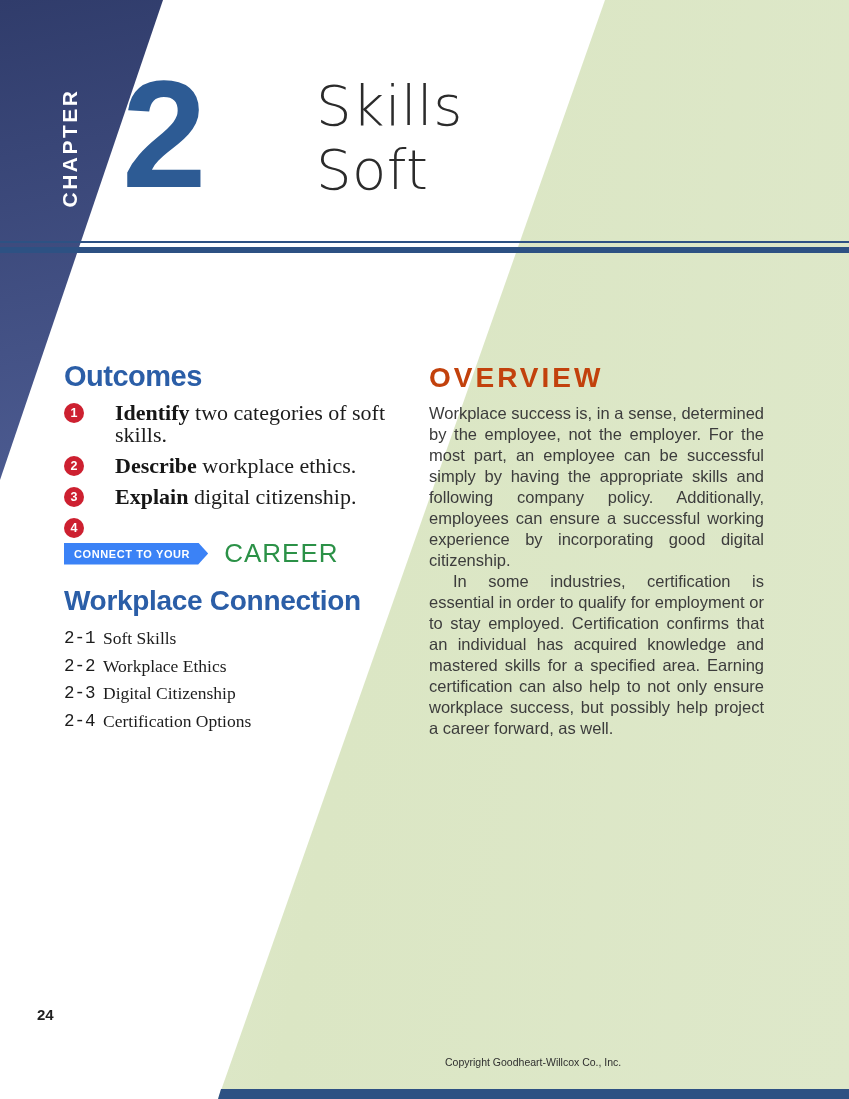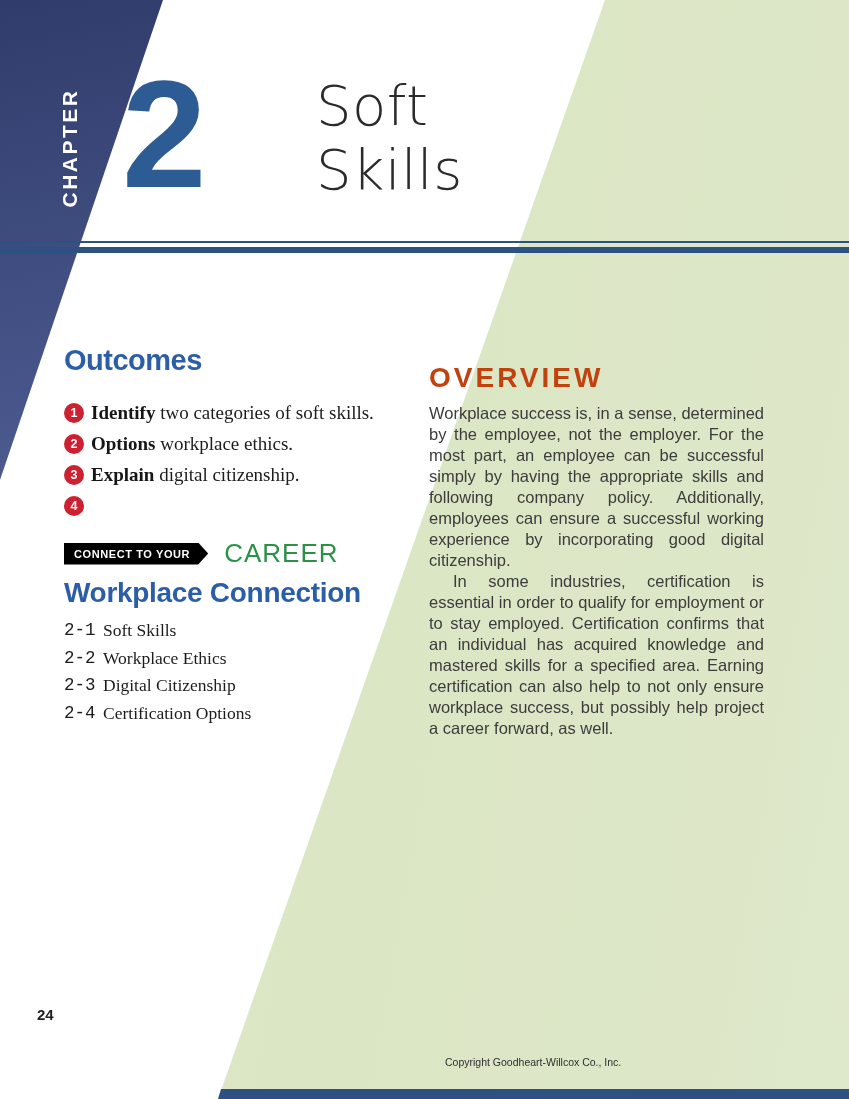--- a/index.html
+++ b/index.html
@@ -71,66 +71,66 @@
     font-family: "DejaVu Sans", "Liberation Sans", sans-serif;
     font-weight: 200;
     font-size: 56px;
     line-height: 64px;
     color: #2b2b2b;
     letter-spacing: 0.5px;
   }
 
   
   .outcomes-heading {
-    position: absolute; left: 64px; top: 344px;
+    position: absolute; left: 64px; top: 360px;
     font-size: 29px; font-weight: bold;
     letter-spacing: -0.5px;
     color: #2b5ea7;
   }
   .outcomes-list { position: absolute; left: 64px; top: 402px; width: 340px; }
   .outcome-row { display: flex; align-items: flex-start; margin-bottom: 9px; }
   .num-badge {
     flex: 0 0 auto;
     width: 20px; height: 20px;
     margin-top: 1px;
     border-radius: 50%;
     background: #cd2030;
     color: #ffffff;
     font-size: 12.5px; font-weight: bold;
     display: flex; align-items: center; justify-content: center;
   }
   .outcome-text {
-    margin-left: 7px;
+    margin-left: 31px;
     font-family: "Liberation Serif", serif;
-    font-size: 19px;
+    font-size: 22px;
     line-height: 22px;
     color: #1c1c1c;
   }
   .outcome-text b { font-weight: bold; color: #161616; }
 
   .career-block { position: absolute; left: 64px; top: 538px; }
   .career-badge-row { display: flex; align-items: center; }
   .career-badge {
-    background: #000000;
+    background: #3b82f6;
     color: #ffffff;
     font-size: 11px;
     font-weight: bold;
     letter-spacing: 0.6px;
     padding: 5px 18px 5px 10px;
     clip-path: polygon(0 0, calc(100% - 10px) 0, 100% 50%, calc(100% - 10px) 100%, 0 100%);
   }
   .career-suffix {
     margin-left: 16px;
     font-size: 26px;
     letter-spacing: 1px;
     color: #2b9147;
     font-weight: 400;
   }
   .career-heading {
-    margin-top: 8px;
+    margin-top: 16px;
     font-size: 28px; font-weight: bold;
     letter-spacing: -0.3px;
     color: #2b5ea7;
   }
   .connection-list {
     margin-top: 10px;
     font-family: "Liberation Serif", serif;
     font-size: 17.5px;
     color: #1c1c1c;
   }
@@ -171,37 +171,37 @@
 <body>
 
 <div class="page">
 
   <div class="green-wedge"></div>
   <div class="blue-banner"></div>
 
   <div class="chapter-label">CHAPTER</div>
   <div class="chapter-number">2</div>
   <div class="chapter-title">
+    <div>Skills</div>
     <div>Soft</div>
-    <div>Skills</div>
   </div>
 
   <div class="rule-thin"></div>
   <div class="rule-thick"></div>
 
   <div class="outcomes-heading">Outcomes</div>
 
   <div class="outcomes-list">
     <div class="outcome-row">
       <span class="num-badge">1</span>
       <span class="outcome-text"><b>Identify</b><span> two categories of soft skills.</span></span>
     </div>
     <div class="outcome-row">
       <span class="num-badge">2</span>
-      <span class="outcome-text"><b>Options</b><span> workplace ethics.</span></span>
+      <span class="outcome-text"><b>Describe</b><span> workplace ethics.</span></span>
     </div>
     <div class="outcome-row">
       <span class="num-badge">3</span>
       <span class="outcome-text"><b>Explain</b><span> digital citizenship.</span></span>
     </div>
     <div class="outcome-row">
       <span class="num-badge">4</span>
     </div>
   </div>
 

